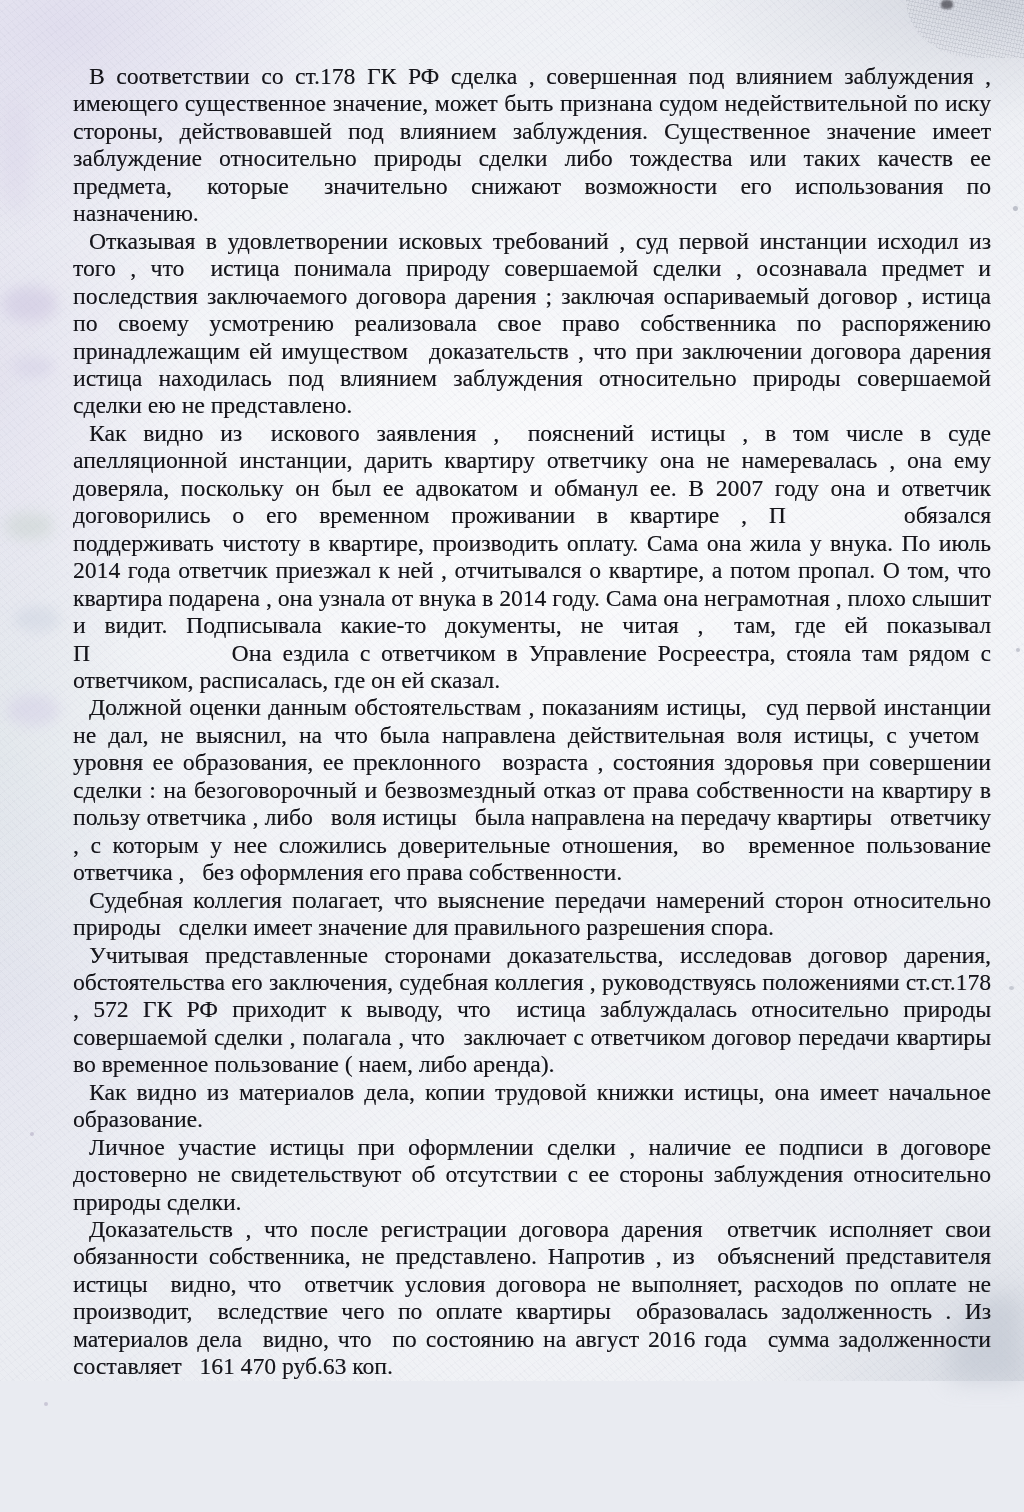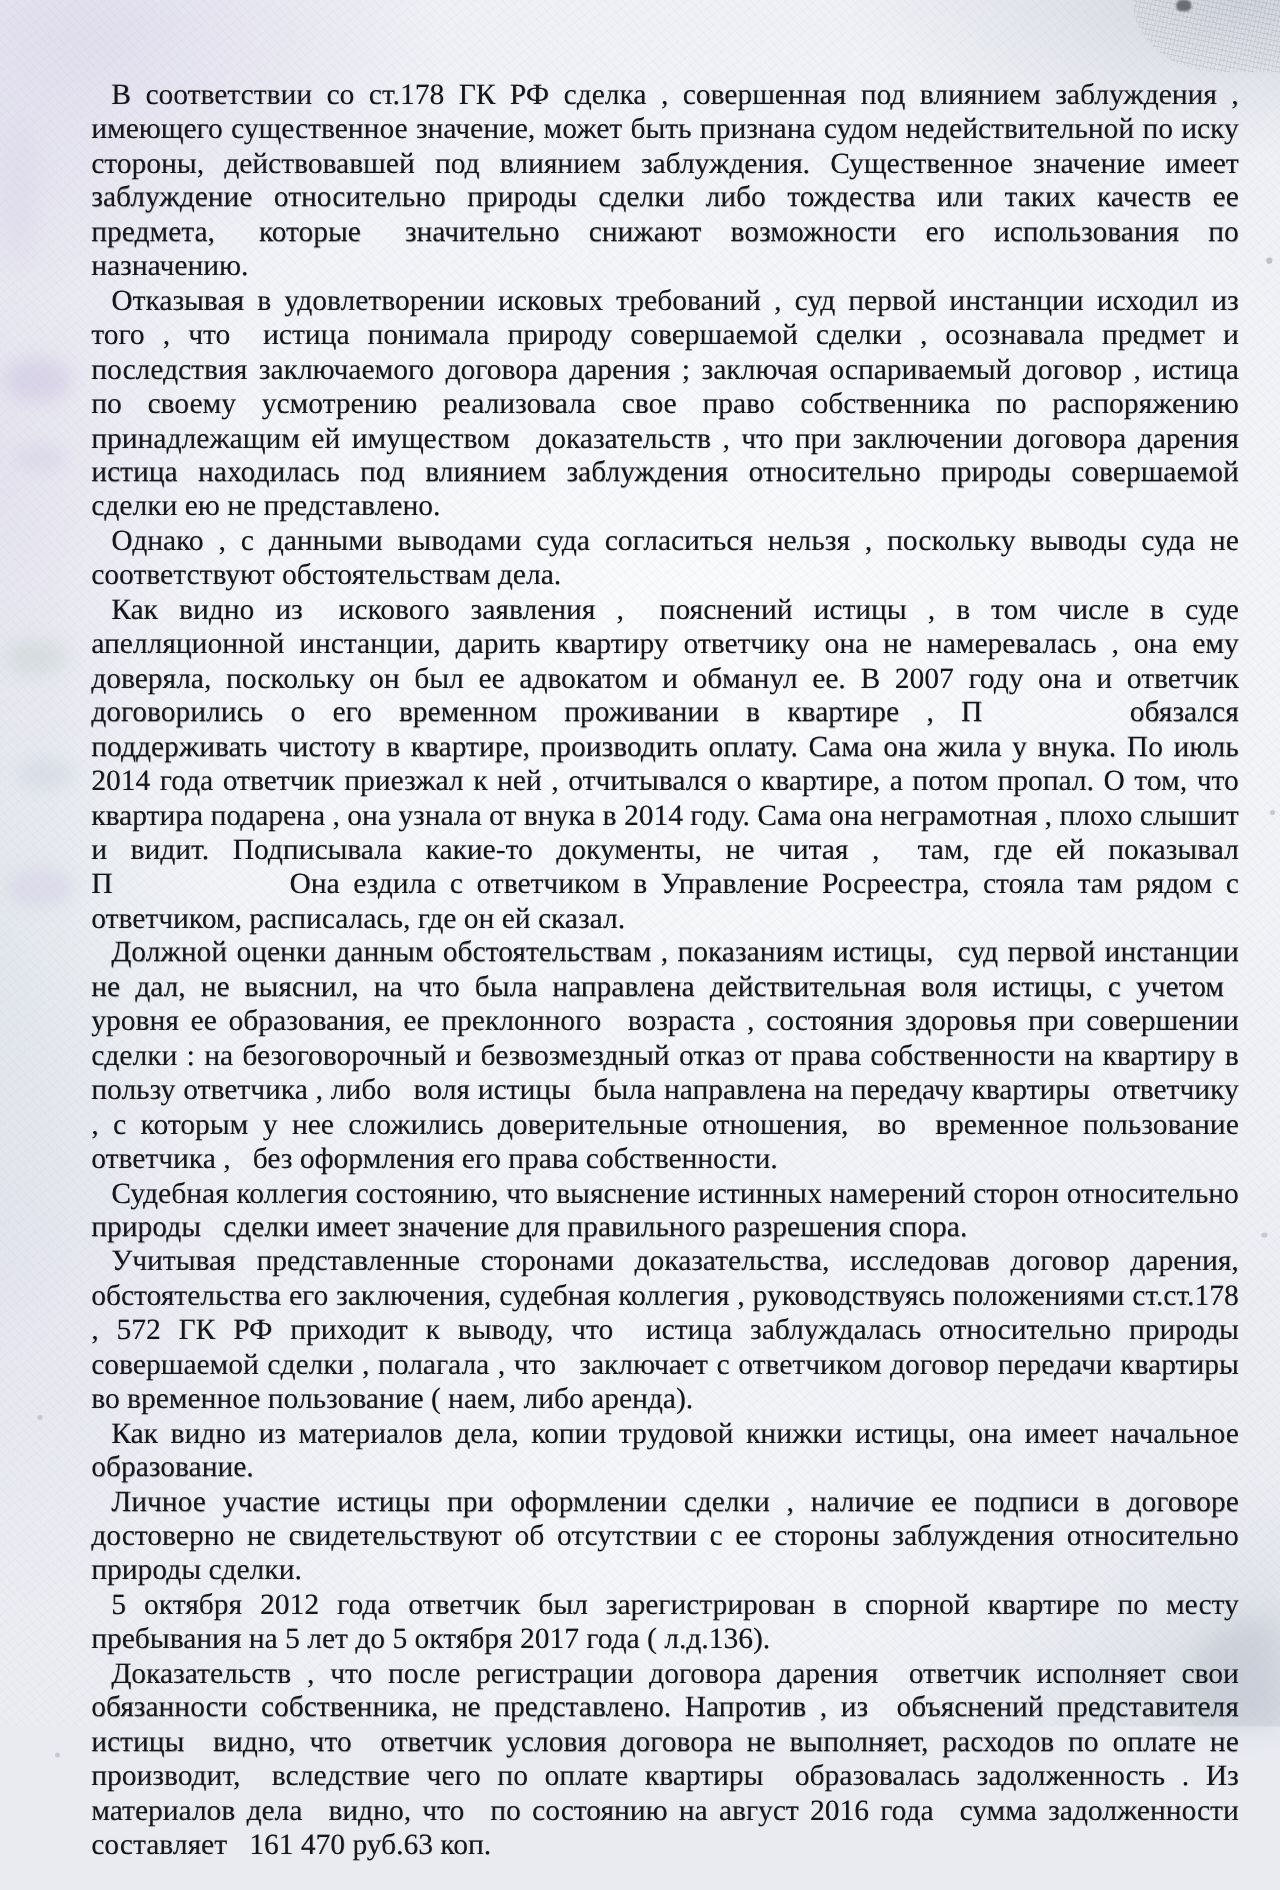--- a/index.html
+++ b/index.html
@@ -99,23 +99,21 @@
   <div class="artifact grain-br"></div>
   <div class="artifact dot dot1"></div>
   <div class="artifact dot dot2"></div>
   <div class="artifact dot dot3"></div>
   <div class="artifact dot dot4"></div>
   <div class="artifact dot dot5"></div>
 
   <div class="text-block">
     <p>В соответствии со ст.178 ГК РФ сделка , совершенная под влиянием заблуждения , имеющего существенное значение, может быть признана судом недействительной по иску стороны, действовавшей под влиянием заблуждения. Существенное значение имеет заблуждение относительно природы сделки либо тождества или таких качеств ее предмета,  которые  значительно снижают возможности его использования по назначению.</p>
     <p>Отказывая в удовлетворении исковых требований , суд первой инстанции исходил из того , что  истица понимала природу совершаемой сделки , осознавала предмет и последствия заключаемого договора дарения ; заключая оспариваемый договор , истица по своему усмотрению реализовала свое право собственника по распоряжению принадлежащим ей имуществом  доказательств , что при заключении договора дарения истица находилась под влиянием заблуждения относительно природы совершаемой сделки ею не представлено.</p>
-    <p>Однако , с данными выводами суда согласиться нельзя , поскольку выводы суда не соответствуют обстоятельствам дела.</p>
     <p>Как видно из  искового заявления ,  пояснений истицы , в том числе в суде апелляционной инстанции, дарить квартиру ответчику она не намеревалась , она ему доверяла, поскольку он был ее адвокатом и обманул ее. В 2007 году она и ответчик договорились о его временном проживании в квартире , П     обязался поддерживать чистоту в квартире, производить оплату. Сама она жила у внука. По июль 2014 года ответчик приезжал к ней , отчитывался о квартире, а потом пропал. О том, что квартира подарена , она узнала от внука в 2014 году. Сама она неграмотная , плохо слышит и видит. Подписывала какие-то документы, не читая ,  там, где ей показывал П      Она ездила с ответчиком в Управление Росреестра, стояла там рядом с ответчиком, расписалась, где он ей сказал.</p>
     <p>Должной оценки данным обстоятельствам , показаниям истицы,  суд первой инстанции не дал, не выяснил, на что была направлена действительная воля истицы, с учетом  уровня ее образования, ее преклонного  возраста , состояния здоровья при совершении сделки : на безоговорочный и безвозмездный отказ от права собственности на квартиру в пользу ответчика , либо  воля истицы  была направлена на передачу квартиры  ответчику , с которым у нее сложились доверительные отношения,  во  временное пользование ответчика ,  без оформления его права собственности.</p>
-    <p>Судебная коллегия состоянию, что выяснение истинных намерений сторон относительно природы  сделки имеет значение для правильного разрешения спора.</p>
+    <p>Судебная коллегия полагает, что выяснение передачи намерений сторон относительно природы  сделки имеет значение для правильного разрешения спора.</p>
     <p>Учитывая представленные сторонами доказательства, исследовав договор дарения, обстоятельства его заключения, судебная коллегия , руководствуясь положениями ст.ст.178 , 572 ГК РФ приходит к выводу, что  истица заблуждалась относительно природы совершаемой сделки , полагала , что  заключает с ответчиком договор передачи квартиры во временное пользование ( наем, либо аренда).</p>
     <p>Как видно из материалов дела, копии трудовой книжки истицы, она имеет начальное образование.</p>
     <p>Личное участие истицы при оформлении сделки , наличие ее подписи в договоре достоверно не свидетельствуют об отсутствии с ее стороны заблуждения относительно природы сделки.</p>
-    <p>5 октября 2012 года ответчик был зарегистрирован в спорной квартире по месту пребывания на 5 лет до 5 октября 2017 года ( л.д.136).</p>
     <p>Доказательств , что после регистрации договора дарения  ответчик исполняет свои обязанности собственника, не представлено. Напротив , из  объяснений представителя истицы  видно, что  ответчик условия договора не выполняет, расходов по оплате не производит,  вследствие чего по оплате квартиры  образовалась задолженность . Из материалов дела  видно, что  по состоянию на август 2016 года  сумма задолженности составляет  161 470 руб.63 коп.</p>
   </div>
 </div>
 
 </body></html>

